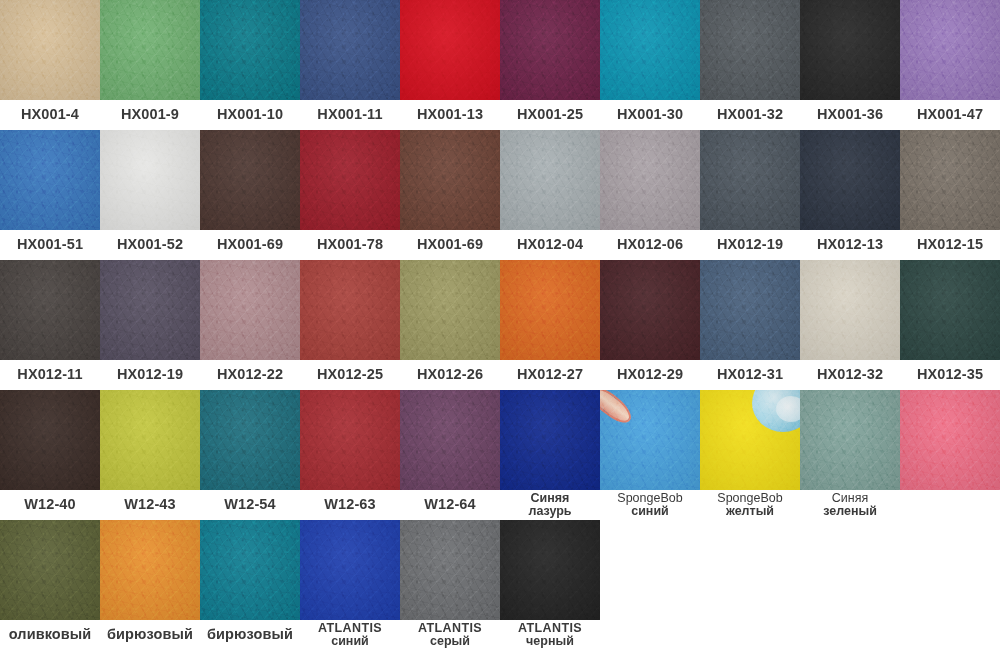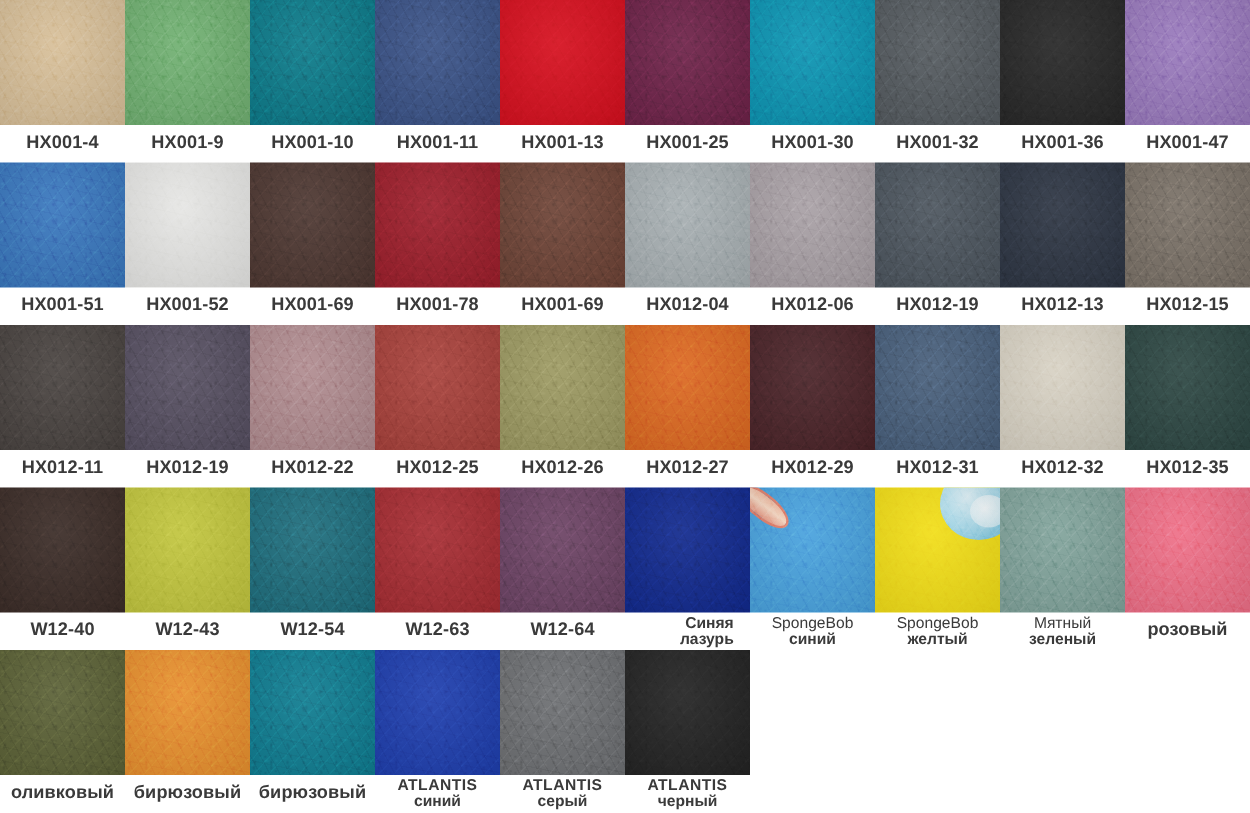--- a/index.html
+++ b/index.html
@@ -55,21 +55,21 @@
     background: radial-gradient(ellipse at 45% 35%, rgba(255,255,255,.07), rgba(0,0,0,.10) 95%);
     pointer-events: none;
   }
   .swatch-label {
     flex: 1;
     background: #ffffff;
     border-left: 1px solid #ffffff;
     border-right: 1px solid #ffffff;
     display: flex; flex-direction: column;
     align-items: center; justify-content: center;
-    text-align: right;
+    text-align: center;
     color: #3a3a3a;
     line-height: 1.04;
     padding: 0 12px;
   }
   .lbl-1 { font-size: 14.5px; font-weight: 700; letter-spacing: .1px; white-space: nowrap; }
   .lbl-small { font-size: 12.5px; font-weight: 700; }
   .lbl-l1 { font-size: 12.5px; font-weight: 400; }
   .lbl-l2 { font-size: 12.5px; font-weight: 700; }
   .lbl-atl1 { font-size: 12.5px; font-weight: 600; letter-spacing: .4px; }
   .lbl-atl2 { font-size: 12.5px; font-weight: 700; }
@@ -490,32 +490,29 @@
         <div class="lbl-l2">желтый</div>
       </div>
     </div>
     <div class="swatch-cell">
       <div class="swatch-color" style="background: rgb(130, 164, 156);">
         <div class="grain"></div>
         <div class="grain2"></div>
         <div class="vignette"></div>
       </div>
       <div class="swatch-label">
-        <div class="lbl-l1">Мятный</div>
+        <div class="lbl-l1">Синяя</div>
         <div class="lbl-l2">зеленый</div>
       </div>
     </div>
     <div class="swatch-cell">
       <div class="swatch-color" style="background: rgb(239, 113, 137);">
         <div class="grain"></div>
         <div class="grain2"></div>
         <div class="vignette"></div>
-      </div>
-      <div class="swatch-label">
-        <div class="lbl-1">розовый</div>
       </div>
     </div>
     <div class="swatch-cell">
       <div class="swatch-color" style="background: rgb(92, 98, 55);">
         <div class="grain"></div>
         <div class="grain2"></div>
         <div class="vignette"></div>
       </div>
       <div class="swatch-label">
         <div class="lbl-1">оливковый</div>

